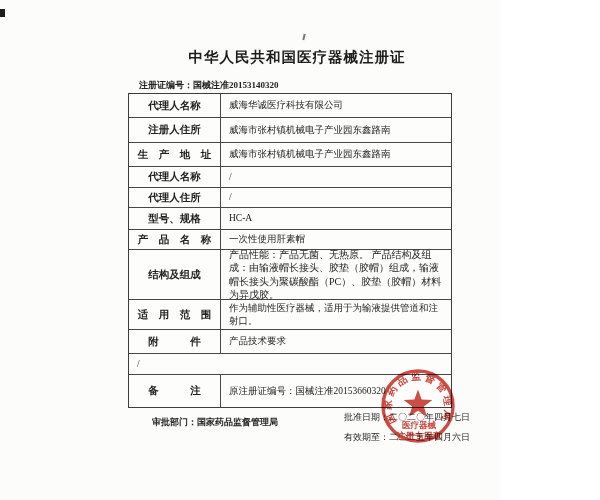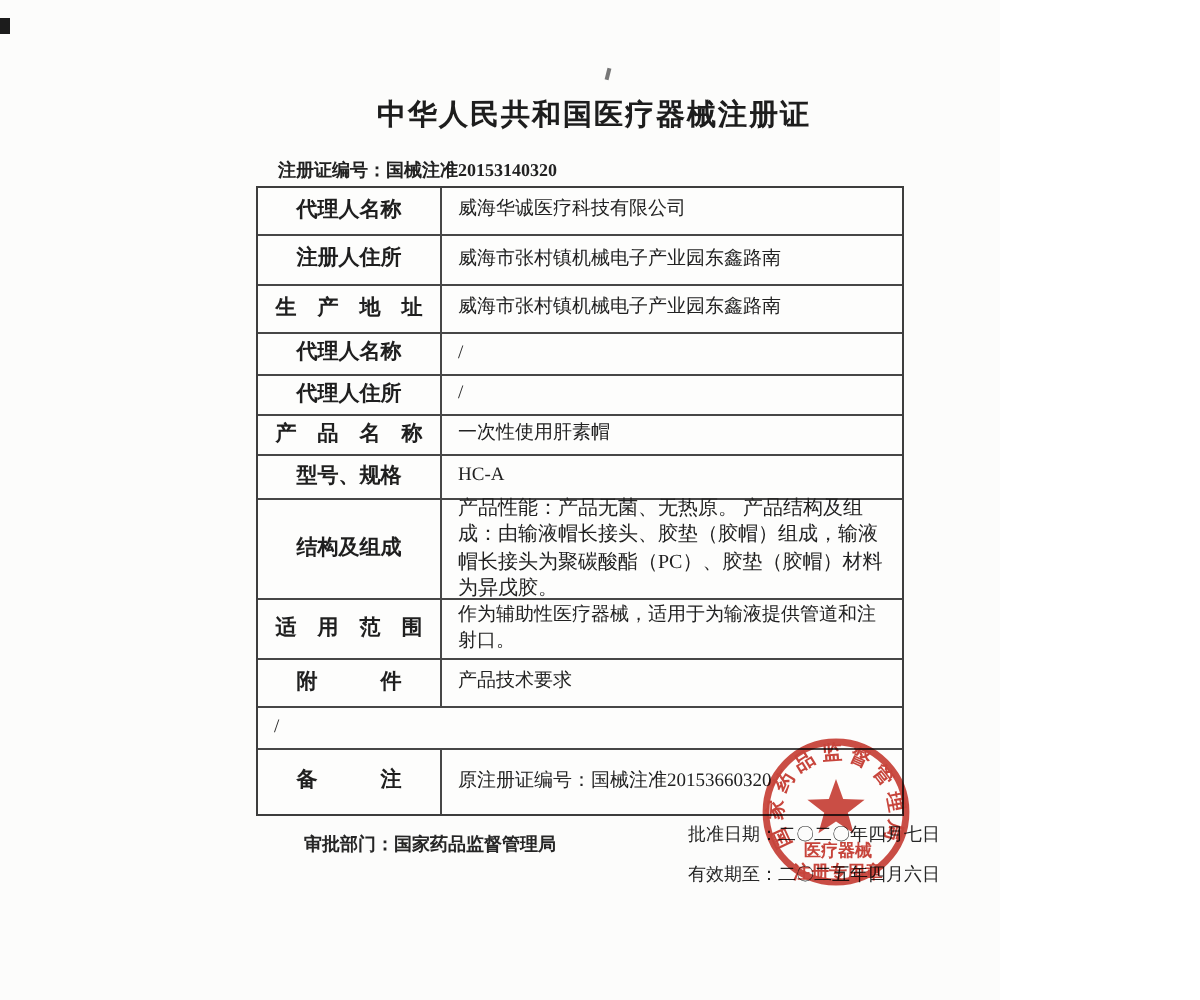--- a/index.html
+++ b/index.html
@@ -81,27 +81,27 @@
       <div class="tvalue">威海市张村镇机械电子产业园东鑫路南</div>
     </div>
     <div class="trow" style="height:21px">
       <div class="tlabel">代理人名称</div>
       <div class="tvalue">/</div>
     </div>
     <div class="trow" style="height:20px">
       <div class="tlabel">代理人住所</div>
       <div class="tvalue">/</div>
     </div>
+    <div class="trow" style="height:22px">
+      <div class="tlabel">型号、规格</div>
+      <div class="tvalue">HC-A</div>
+    </div>
     <div class="trow" style="height:20px">
       <div class="tlabel">产　品　名　称</div>
       <div class="tvalue">一次性使用肝素帽</div>
-    </div>
-    <div class="trow" style="height:22px">
-      <div class="tlabel">型号、规格</div>
-      <div class="tvalue">HC-A</div>
     </div>
     <div class="trow" style="height:50px">
       <div class="tlabel">结构及组成</div>
       <div class="tvalue dense">产品性能：产品无菌、无热原。 产品结构及组成：由输液帽长接头、胶垫（胶帽）组成，输液帽长接头为聚碳酸酯（PC）、胶垫（胶帽）材料为异戊胶。</div>
     </div>
     <div class="trow" style="height:30px">
       <div class="tlabel">适　用　范　围</div>
       <div class="tvalue">作为辅助性医疗器械，适用于为输液提供管道和注射口。</div>
     </div>
     <div class="trow" style="height:24px">

